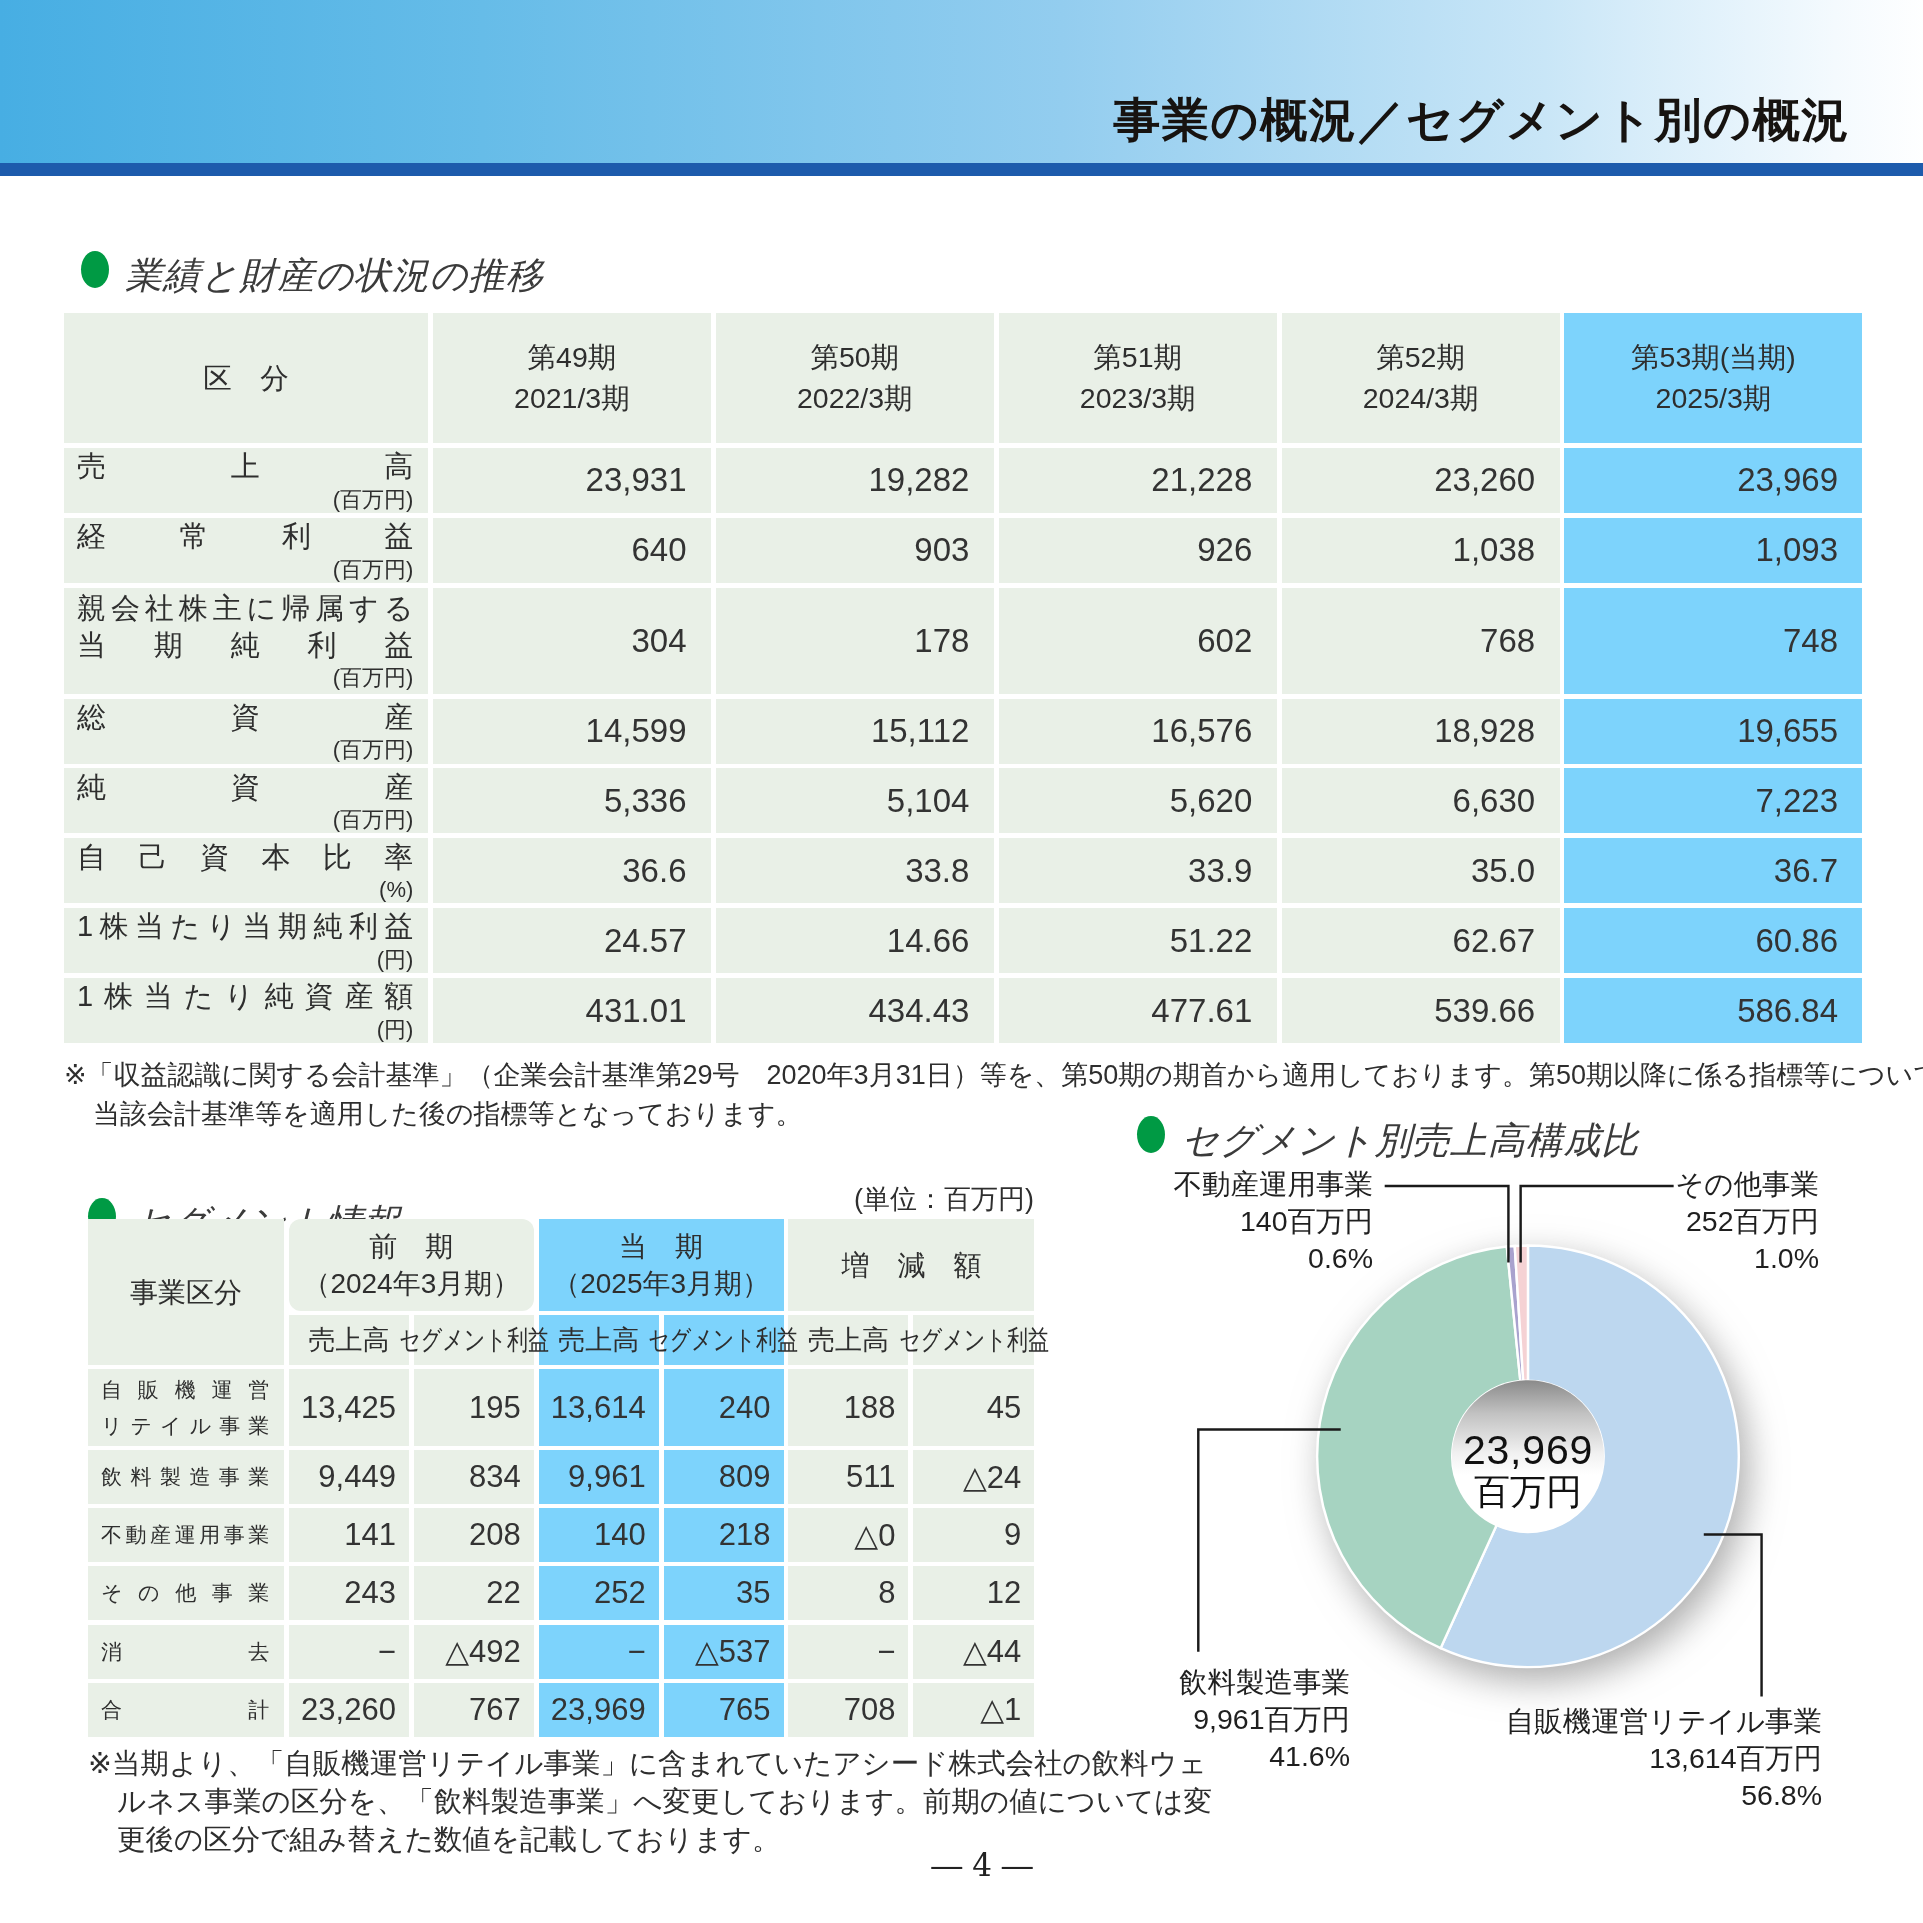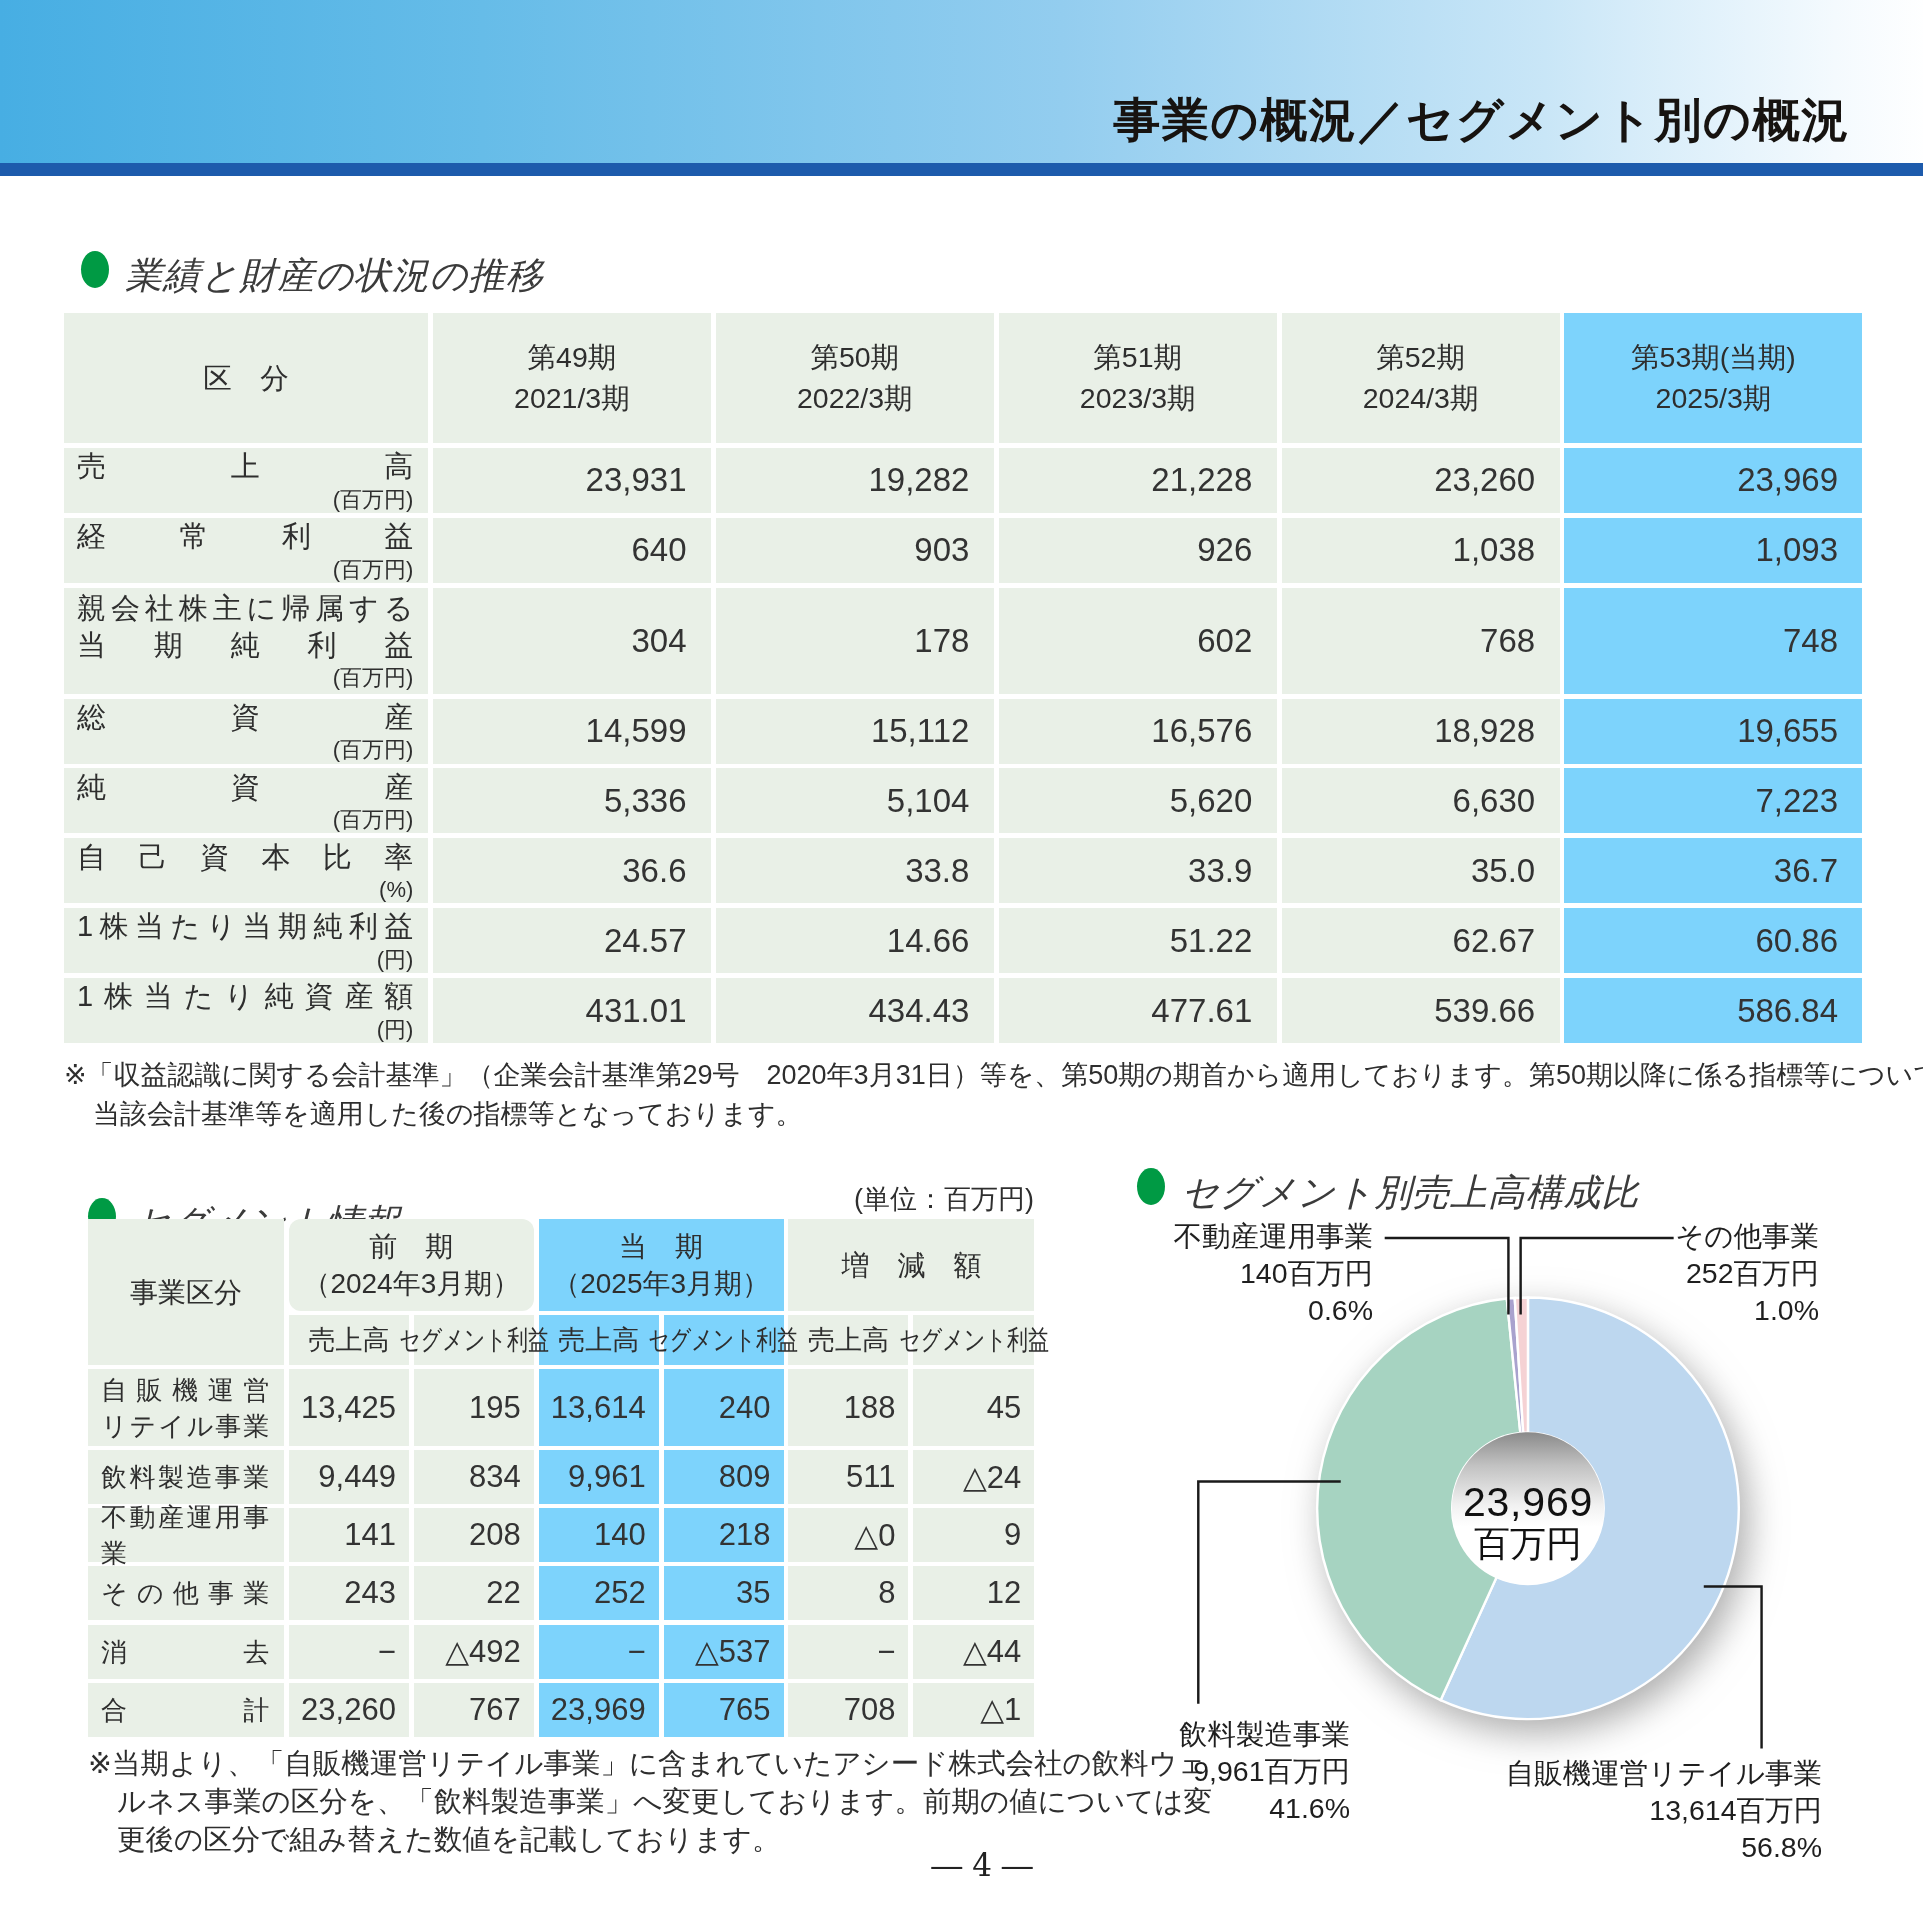--- a/index.html
+++ b/index.html
@@ -22,31 +22,31 @@
   .cell.blue{background:#7dd3fc;}
   .hc{align-items:center;text-align:center;font-size:28.5px;line-height:41px;color:#2e2e2e;}
   .val{align-items:flex-end;font-size:33px;color:#333;padding-right:24.4px;font-weight:400;}
   .labcell{padding:0 14.7px 0 13px;}
   .jl{text-align:justify;text-align-last:justify;font-size:29px;line-height:37px;color:#2e2e2e;}
   .unit{text-align:right;font-size:22px;line-height:26px;color:#2e2e2e;margin-top:1.6px;}
   
   .seg .hc{font-size:28px;line-height:37px;}
   .seg .sub{align-items:center;text-align:center;font-size:27px;}
   .seg .val{font-size:31px;padding-right:13px;}
-  .seg .jl{font-size:26px;line-height:36px;}
+  .seg .jl{font-size:21px;line-height:36px;}
   .cond{display:inline-block;transform:scaleX(.78);transform-origin:center;white-space:nowrap;}
   
   .note{position:absolute;color:#2e2e2e;white-space:nowrap;}
   .note .ind{margin-left:29px;}
   #note1{left:64px;top:1056px;font-size:27px;line-height:39px;}
   #note2{left:88px;top:1744px;font-size:28.5px;line-height:38px;}
   .pagenum{position:absolute;left:860px;top:1847px;width:244px;text-align:center;
            font-family:"DejaVu Serif","Liberation Serif",serif;font-size:31px;color:#222;}
   
-  .chart{position:absolute;left:1132px;top:1164px;width:774px;height:757px;}
+  .chart{position:absolute;left:1132px;top:1112px;width:774px;height:757px;}
   .chart svg{position:absolute;left:0;top:0;}
   .clabel{position:absolute;text-align:right;font-size:28.5px;line-height:37px;color:#1f1f1f;white-space:nowrap;}
   .ccenter{position:absolute;left:274px;top:315px;width:244px;text-align:center;color:#111;}
   .ccenter .cv{font-size:41px;line-height:46px;letter-spacing:0.8px;}
   .ccenter .cu{font-size:36px;line-height:37px;}
 </style>
 </head>
 <body>
 
 <div class="page">

